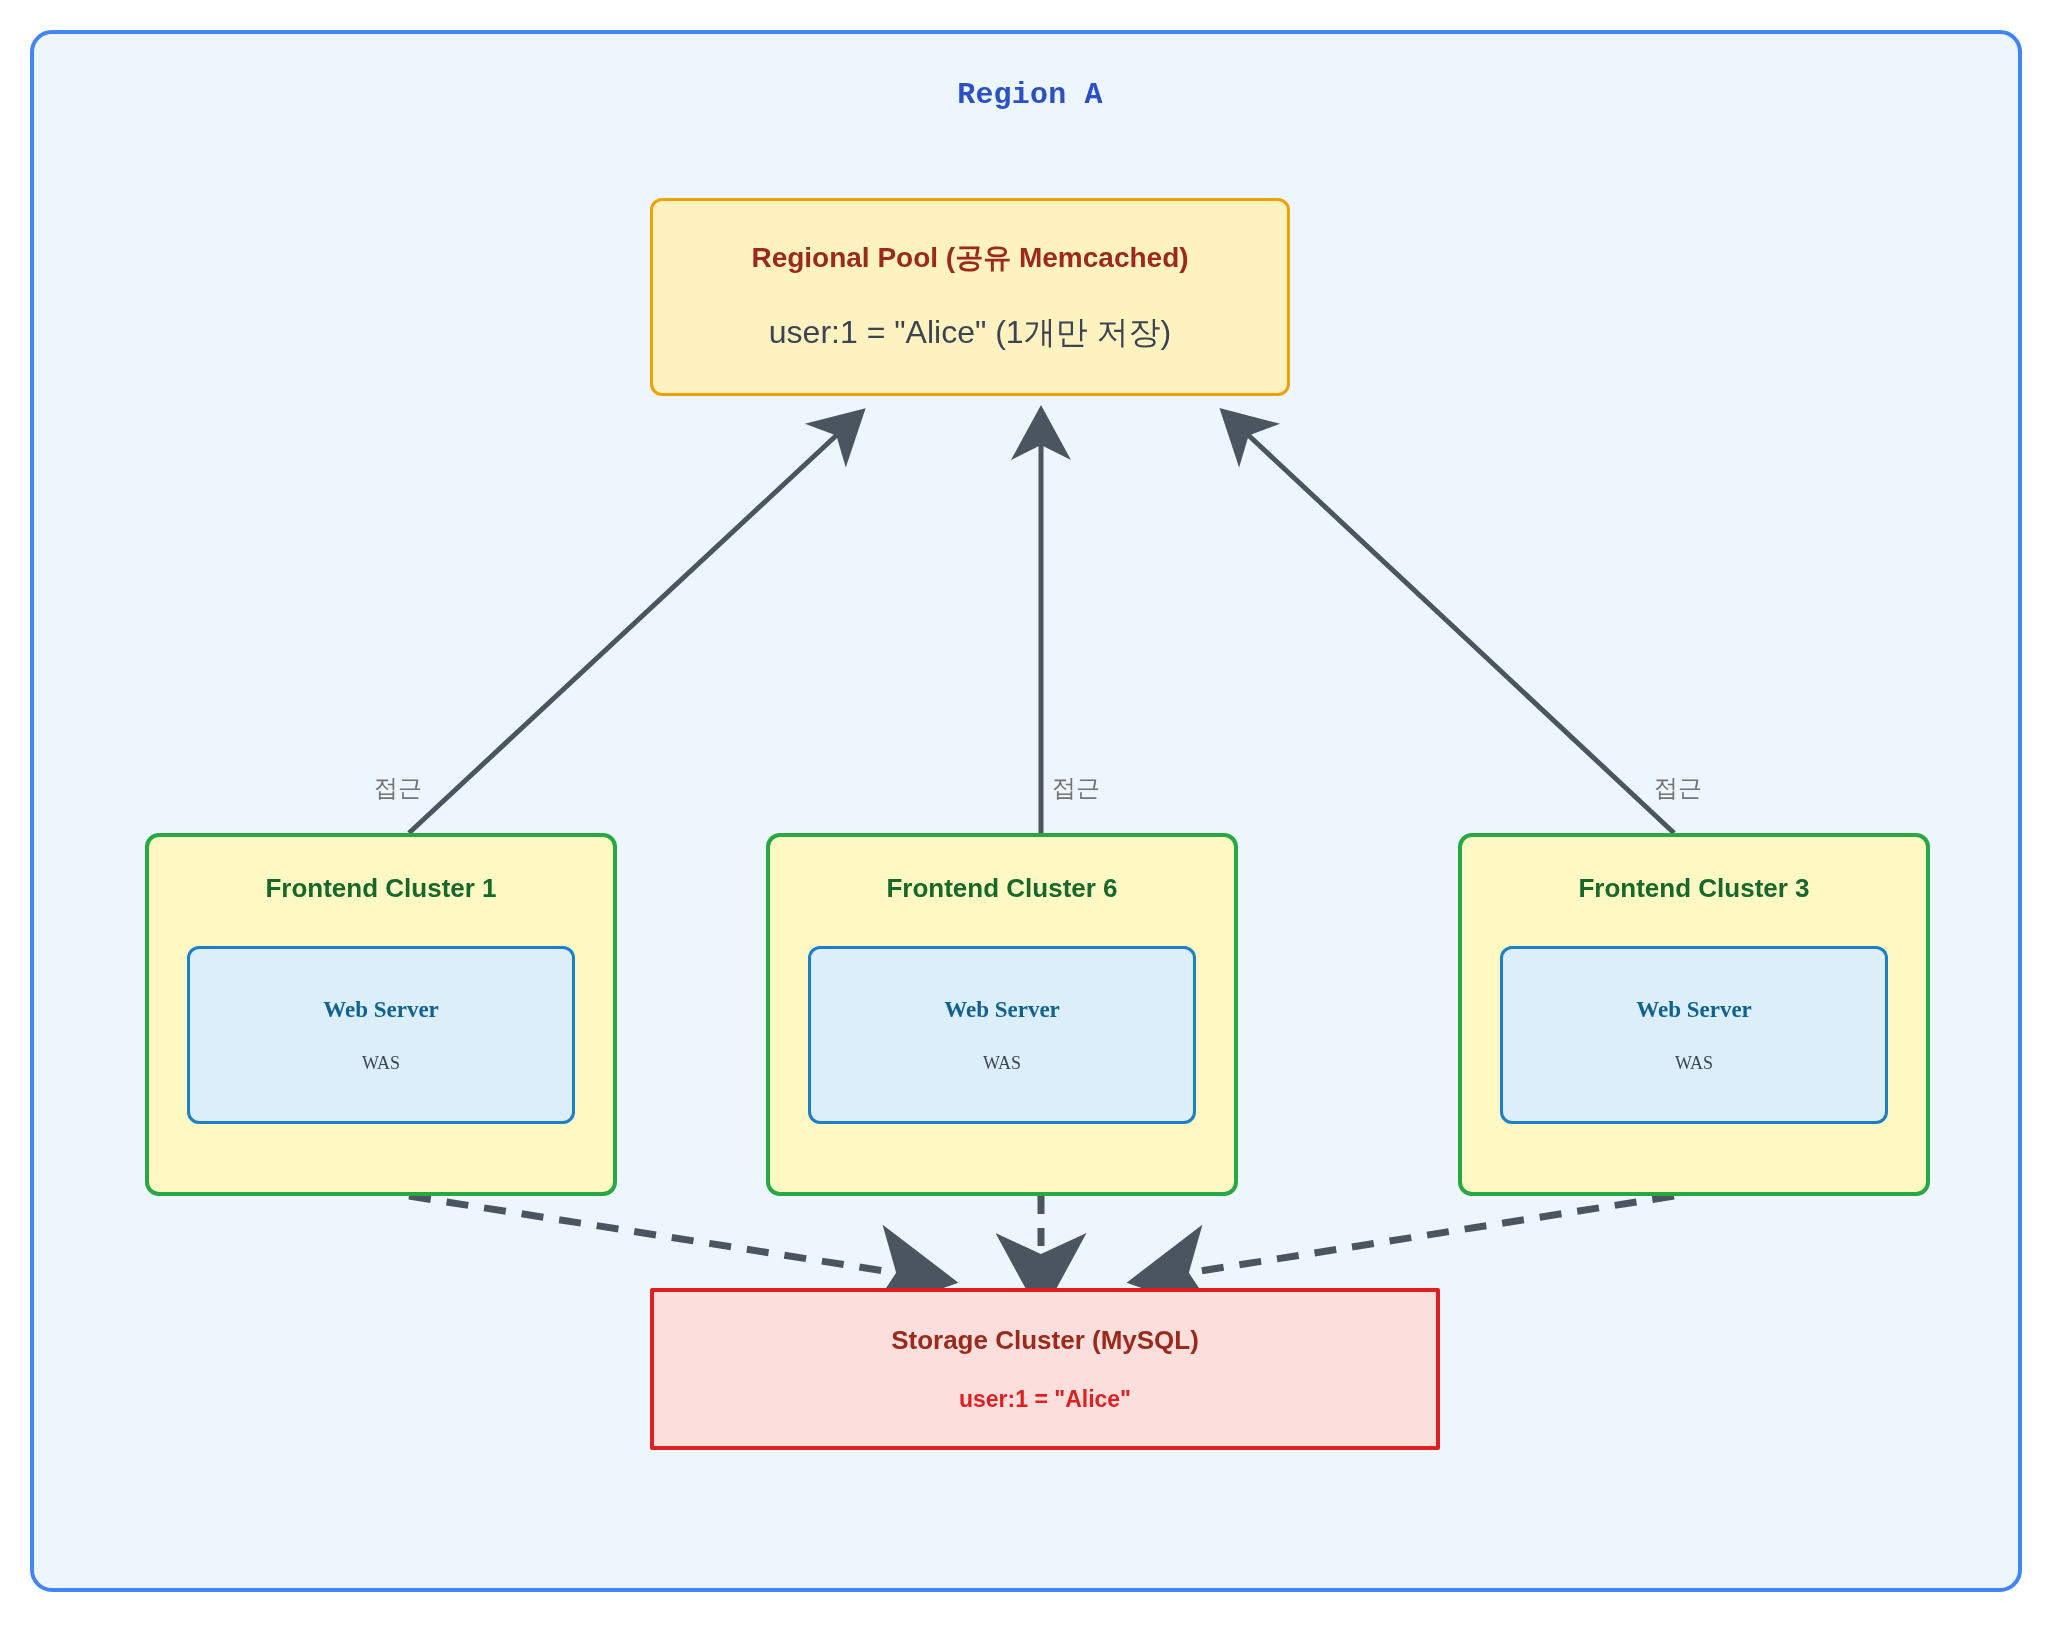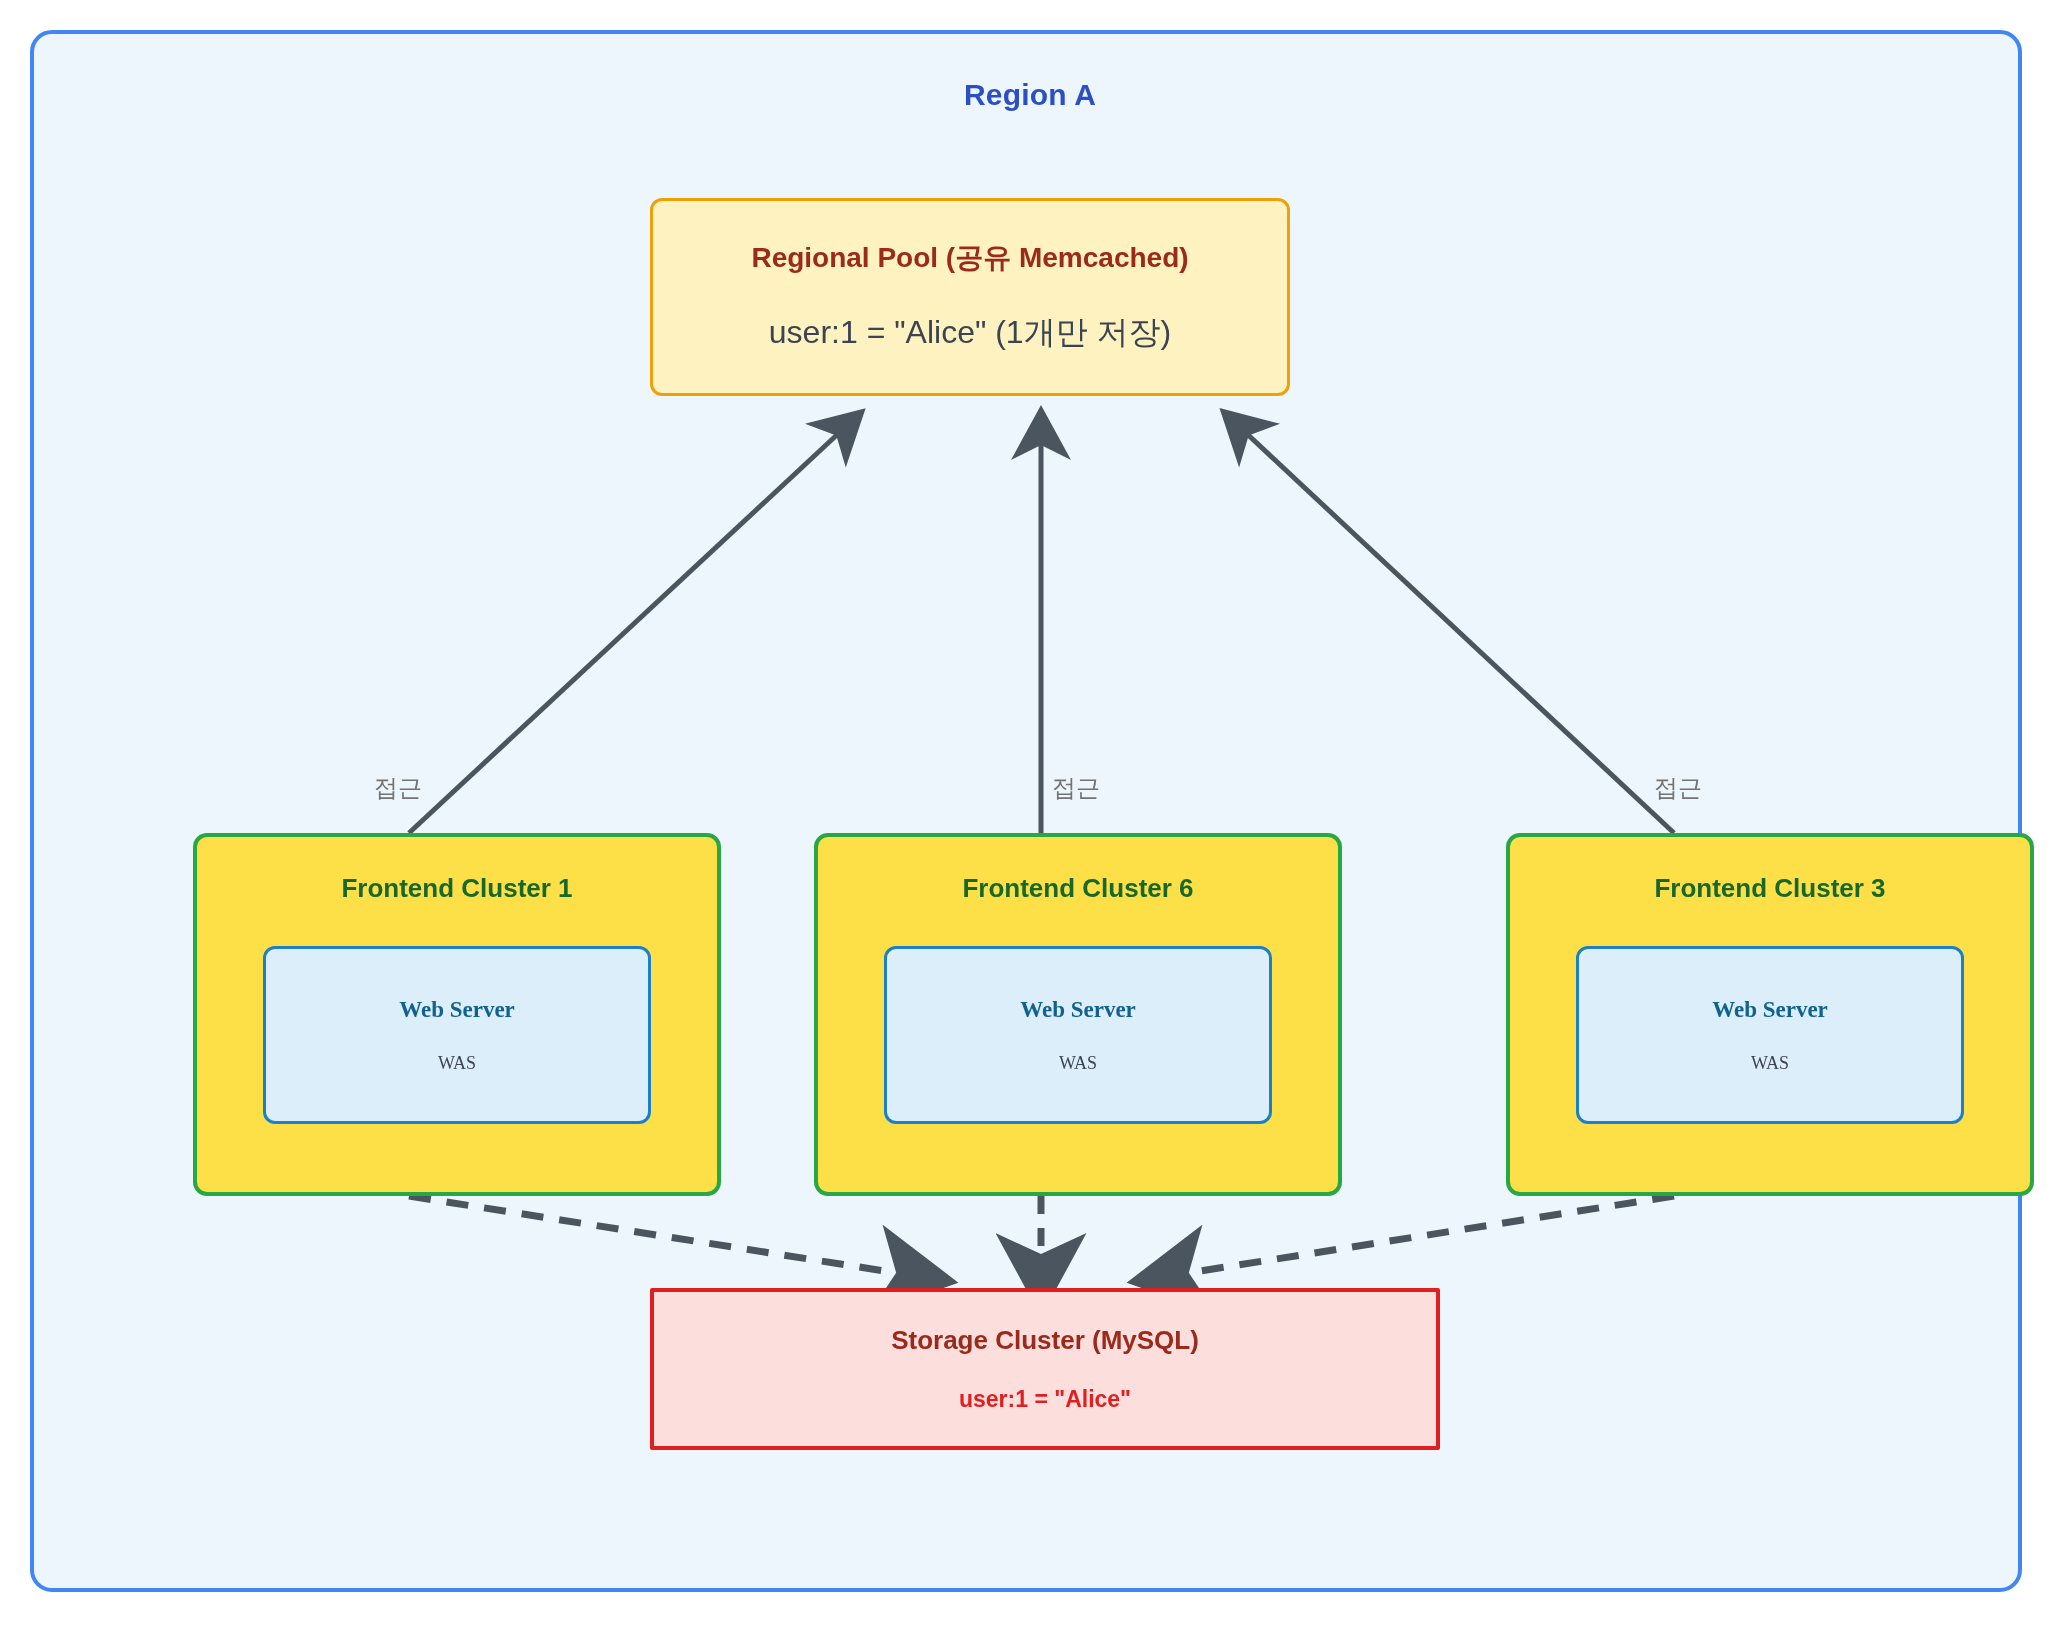--- a/index.html
+++ b/index.html
@@ -6,42 +6,41 @@
   body{width:2060px;height:1630px;font-family:"Liberation Sans",sans-serif;overflow:hidden;}
   #stage{position:relative;width:2060px;height:1630px;}
 
   .region-frame{
     position:absolute;left:30px;top:30px;width:1992px;height:1562px;
     box-sizing:border-box;border:4px solid #4286f5;border-radius:22px;
     background:#eef6fd;
   }
   .region-title{
     position:absolute;left:0;top:78px;width:2060px;text-align:center;
-    font-size:30px;font-weight:bold;color:#2b4fc4;letter-spacing:.2px;
+    font-size:30px;font-weight:bold;color:#2b4fc4;letter-spacing:.2px;font-family:Liberation Mono, monospace;
   }
 
   svg#wires{position:absolute;left:0;top:0;width:2060px;height:1630px;pointer-events:none;}
 
   .node{position:absolute;box-sizing:border-box;display:flex;flex-direction:column;
         align-items:center;justify-content:center;}
 
   
   .pool{
     left:650px;top:198px;width:640px;height:198px;
     border:3px solid #f0a007;border-radius:12px;background:#fdf2c0;
   }
   .pool .t1{font-size:28px;font-weight:bold;color:#9b2a1c;margin-bottom:34px;}
   .pool .t2{font-size:32px;color:#3c4451;font-weight:400;}
 
   
   .cluster{
-    top:833px;width:528px;height:363px;
-    border:4px solid #28a745;border-radius:14px;background:#fde047;
+    top:833px;width:472px;height:363px;
+    border:4px solid #28a745;border-radius:14px;background:#fef9c3;
     justify-content:flex-start;
-    margin-left:48px;
   }
   .cluster .ctitle{font-size:26px;font-weight:bold;color:#17682a;margin-top:36px;}
   .c1{left:145px;}
   .c2{left:766px;}
   .c3{left:1458px;}
 
   
   .webserver{
     position:absolute;top:109px;width:388px;height:178px;
     box-sizing:border-box;border:3px solid #1b80c8;border-radius:12px;background:#ddeefb;

